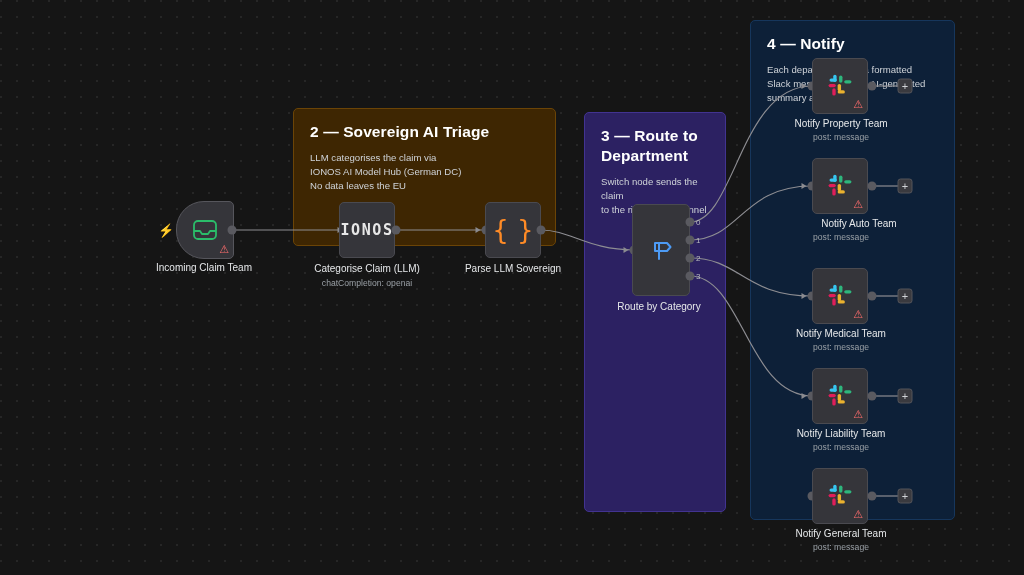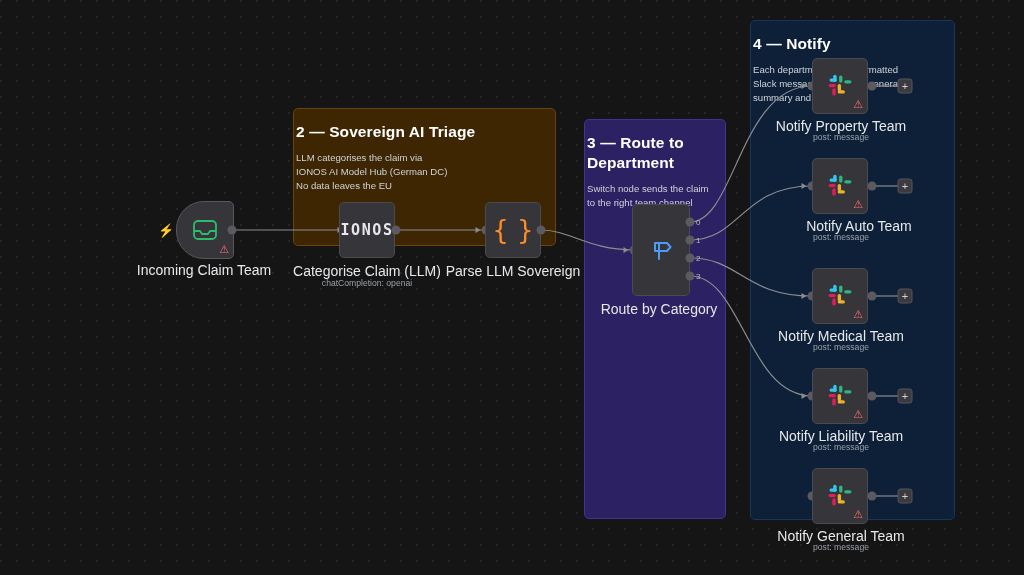--- a/index.html
+++ b/index.html
@@ -17,21 +17,21 @@
     background-size: 16px 16px;
     font-family: "Liberation Sans", sans-serif;
     -webkit-font-smoothing: antialiased;
   }
 
   
   .sticky {
     position: absolute;
     border-radius: 5px;
     box-sizing: border-box;
-    padding: 13px 14px 10px 2px;
+    padding: 13px 14px 10px 16px;
     overflow: hidden;
   }
   .sticky-title {
     font-size: 15.5px;
     font-weight: 700;
     color: #ffffff;
     letter-spacing: .1px;
     line-height: 1.28;
     margin: 0 0 9px 0;
   }
@@ -81,21 +81,21 @@
     right: 4px;
     bottom: 3px;
     font-size: 11px;
     line-height: 1;
     color: #ff6d6d;
   }
   .node-label {
     position: absolute;
     text-align: center;
     color: #e6e8ea;
-    font-size: 14px;
+    font-size: 10px;
     line-height: 1.25;
     white-space: nowrap;
     transform: translateX(-50%);
   }
   .node-sublabel {
     position: absolute;
     text-align: center;
     color: #9aa0a6;
     font-size: 8.6px;
     line-height: 1.2;
@@ -190,21 +190,21 @@
 <div id="canvas">
 
 
   <div class="sticky amber" style="left:293px; top:108px; width:263px; height:138px;">
     <div class="sticky-title">2 — Sovereign AI Triage</div>
     <div class="sticky-body">LLM categorises the claim via
 IONOS AI Model Hub (German DC)
 No data leaves the EU</div>
   </div>
 
-  <div class="sticky purple" style="left:584px; top:119px; width:142px; height:400px;">
+  <div class="sticky purple" style="left:584px; top:112px; width:142px; height:400px;">
     <div class="sticky-title">3 — Route to Department</div>
     <div class="sticky-body">Switch node sends the claim
 to the right team channel</div>
   </div>
 
   <div class="sticky navy" style="left:750px; top:20px; width:205px; height:500px;">
     <div class="sticky-title">4 — Notify</div>
     <div class="sticky-body">Each department gets a formatted
 Slack message with the AI-generated
 summary and urgency</div>

